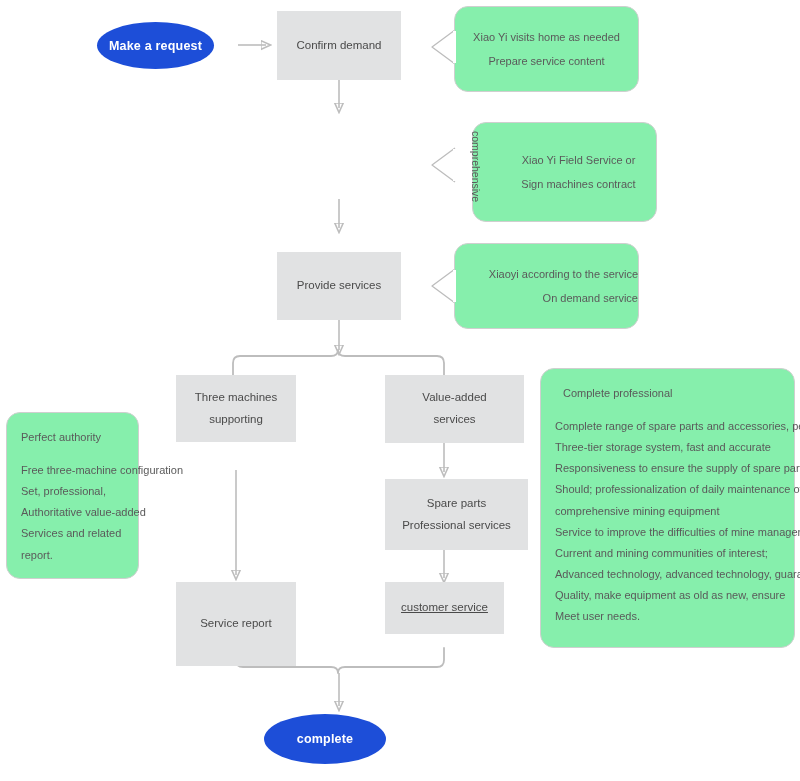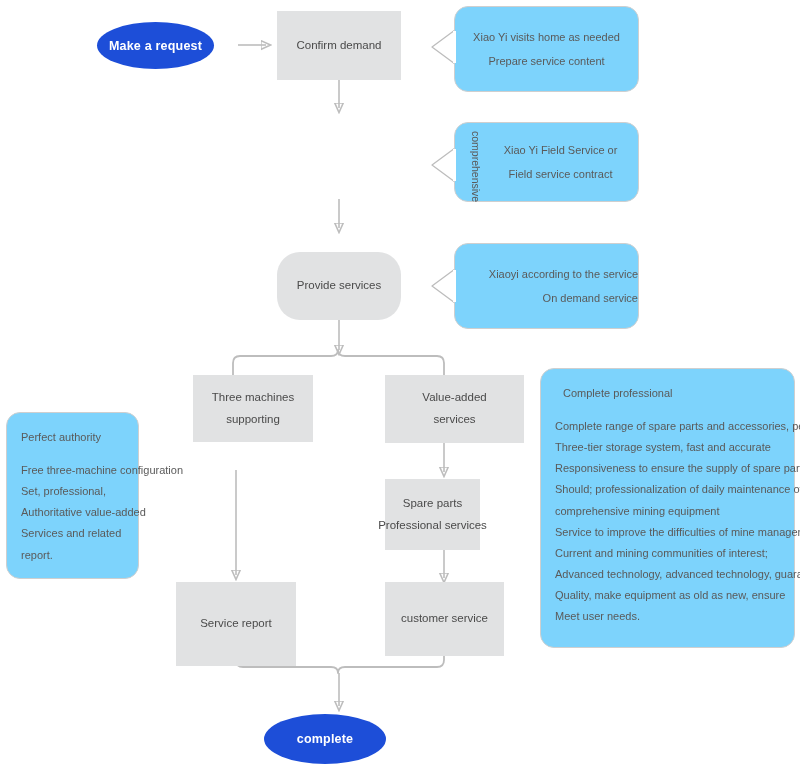--- a/index.html
+++ b/index.html
@@ -47,21 +47,21 @@
     font-size: 12.5px;
     font-weight: bold;
     letter-spacing: 0.2px;
     text-align: left;
   }
 
   
   .note {
     position: absolute;
     box-sizing: border-box;
-    background: #7dd3fc;
+    background: #86efac;
     border: 1px solid #cfcfcf;
     border-radius: 14px;
     color: #5a5a5a;
     font-size: 11px;
   }
   .note.centered {
     display: flex;
     flex-direction: column;
     align-items: center;
     justify-content: center;
@@ -167,60 +167,60 @@
 
   <div class="node term" style="left:97px; top:22px; width:117px; height:47px;">
     <span>Make a request</span>
   </div>
 
   <div class="node proc" style="left:277px; top:11px; width:124px; height:69px;">
     <span class="ln">Confirm demand</span>
   </div>
 
 
-  <div class="node proc" style="left:277px; top:252px; width:124px; height:68px;border-radius:23px;">
+  <div class="node proc" style="left:277px; top:252px; width:124px; height:68px;">
     <span class="ln">Provide services</span>
   </div>
 
-  <div class="node proc" style="left:193px; top:375px; width:120px; height:67px;">
+  <div class="node proc" style="left:176px; top:375px; width:120px; height:67px;">
     <span class="ln">Three machines</span>
     <span class="ln">supporting</span>
   </div>
 
   <div class="node proc" style="left:385px; top:375px; width:139px; height:68px;">
     <span class="ln">Value-added</span>
     <span class="ln">services</span>
   </div>
 
-  <div class="node proc" style="left:385px; top:479px; width:95px; height:71px;">
+  <div class="node proc" style="left:385px; top:479px; width:143px; height:71px;">
     <span class="ln">Spare parts</span>
     <span class="ln">Professional services</span>
   </div>
 
   <div class="node proc" style="left:176px; top:582px; width:120px; height:84px;">
     <span class="ln">Service report</span>
   </div>
 
-  <div class="node proc" style="left:385px; top:582px; width:119px; height:74px;">
+  <div class="node proc" style="left:385px; top:582px; width:119px; height:52px;text-decoration:underline;">
     <span class="ln">customer service</span>
   </div>
 
   <div class="node term" style="left:264px; top:714px; width:122px; height:50px;">
     <span>complete</span>
   </div>
 
   <div class="note centered" style="left:454px; top:6px; width:185px; height:86px;">
     <span class="ln">Xiao Yi visits home as needed</span>
     <span class="ln">Prepare service content</span>
   </div>
   <div class="notch-mask" style="left:453px; top:31px; height:32px;"></div>
 
-  <div class="note centered" style="left:454px; top:122px; width:185px; height:80px; padding-left:28px;">
+  <div class="note centered" style="left:472px; top:122px; width:185px; height:100px; padding-left:28px;">
     <span class="ln">Xiao Yi Field Service or</span>
-    <span class="ln">Field service contract</span>
+    <span class="ln">Sign machines contract</span>
   </div>
   <div class="notch-mask" style="left:453px; top:149px; height:32px;"></div>
   <div class="vlabel" style="left:482px; top:131px;">comprehensive</div>
 
   <div class="note centered" style="left:454px; top:243px; width:185px; height:86px;align-items:flex-end;">
     <span class="ln">Xiaoyi according to the service</span>
     <span class="ln">On demand service</span>
   </div>
   <div class="notch-mask" style="left:453px; top:270px; height:32px;"></div>
 

